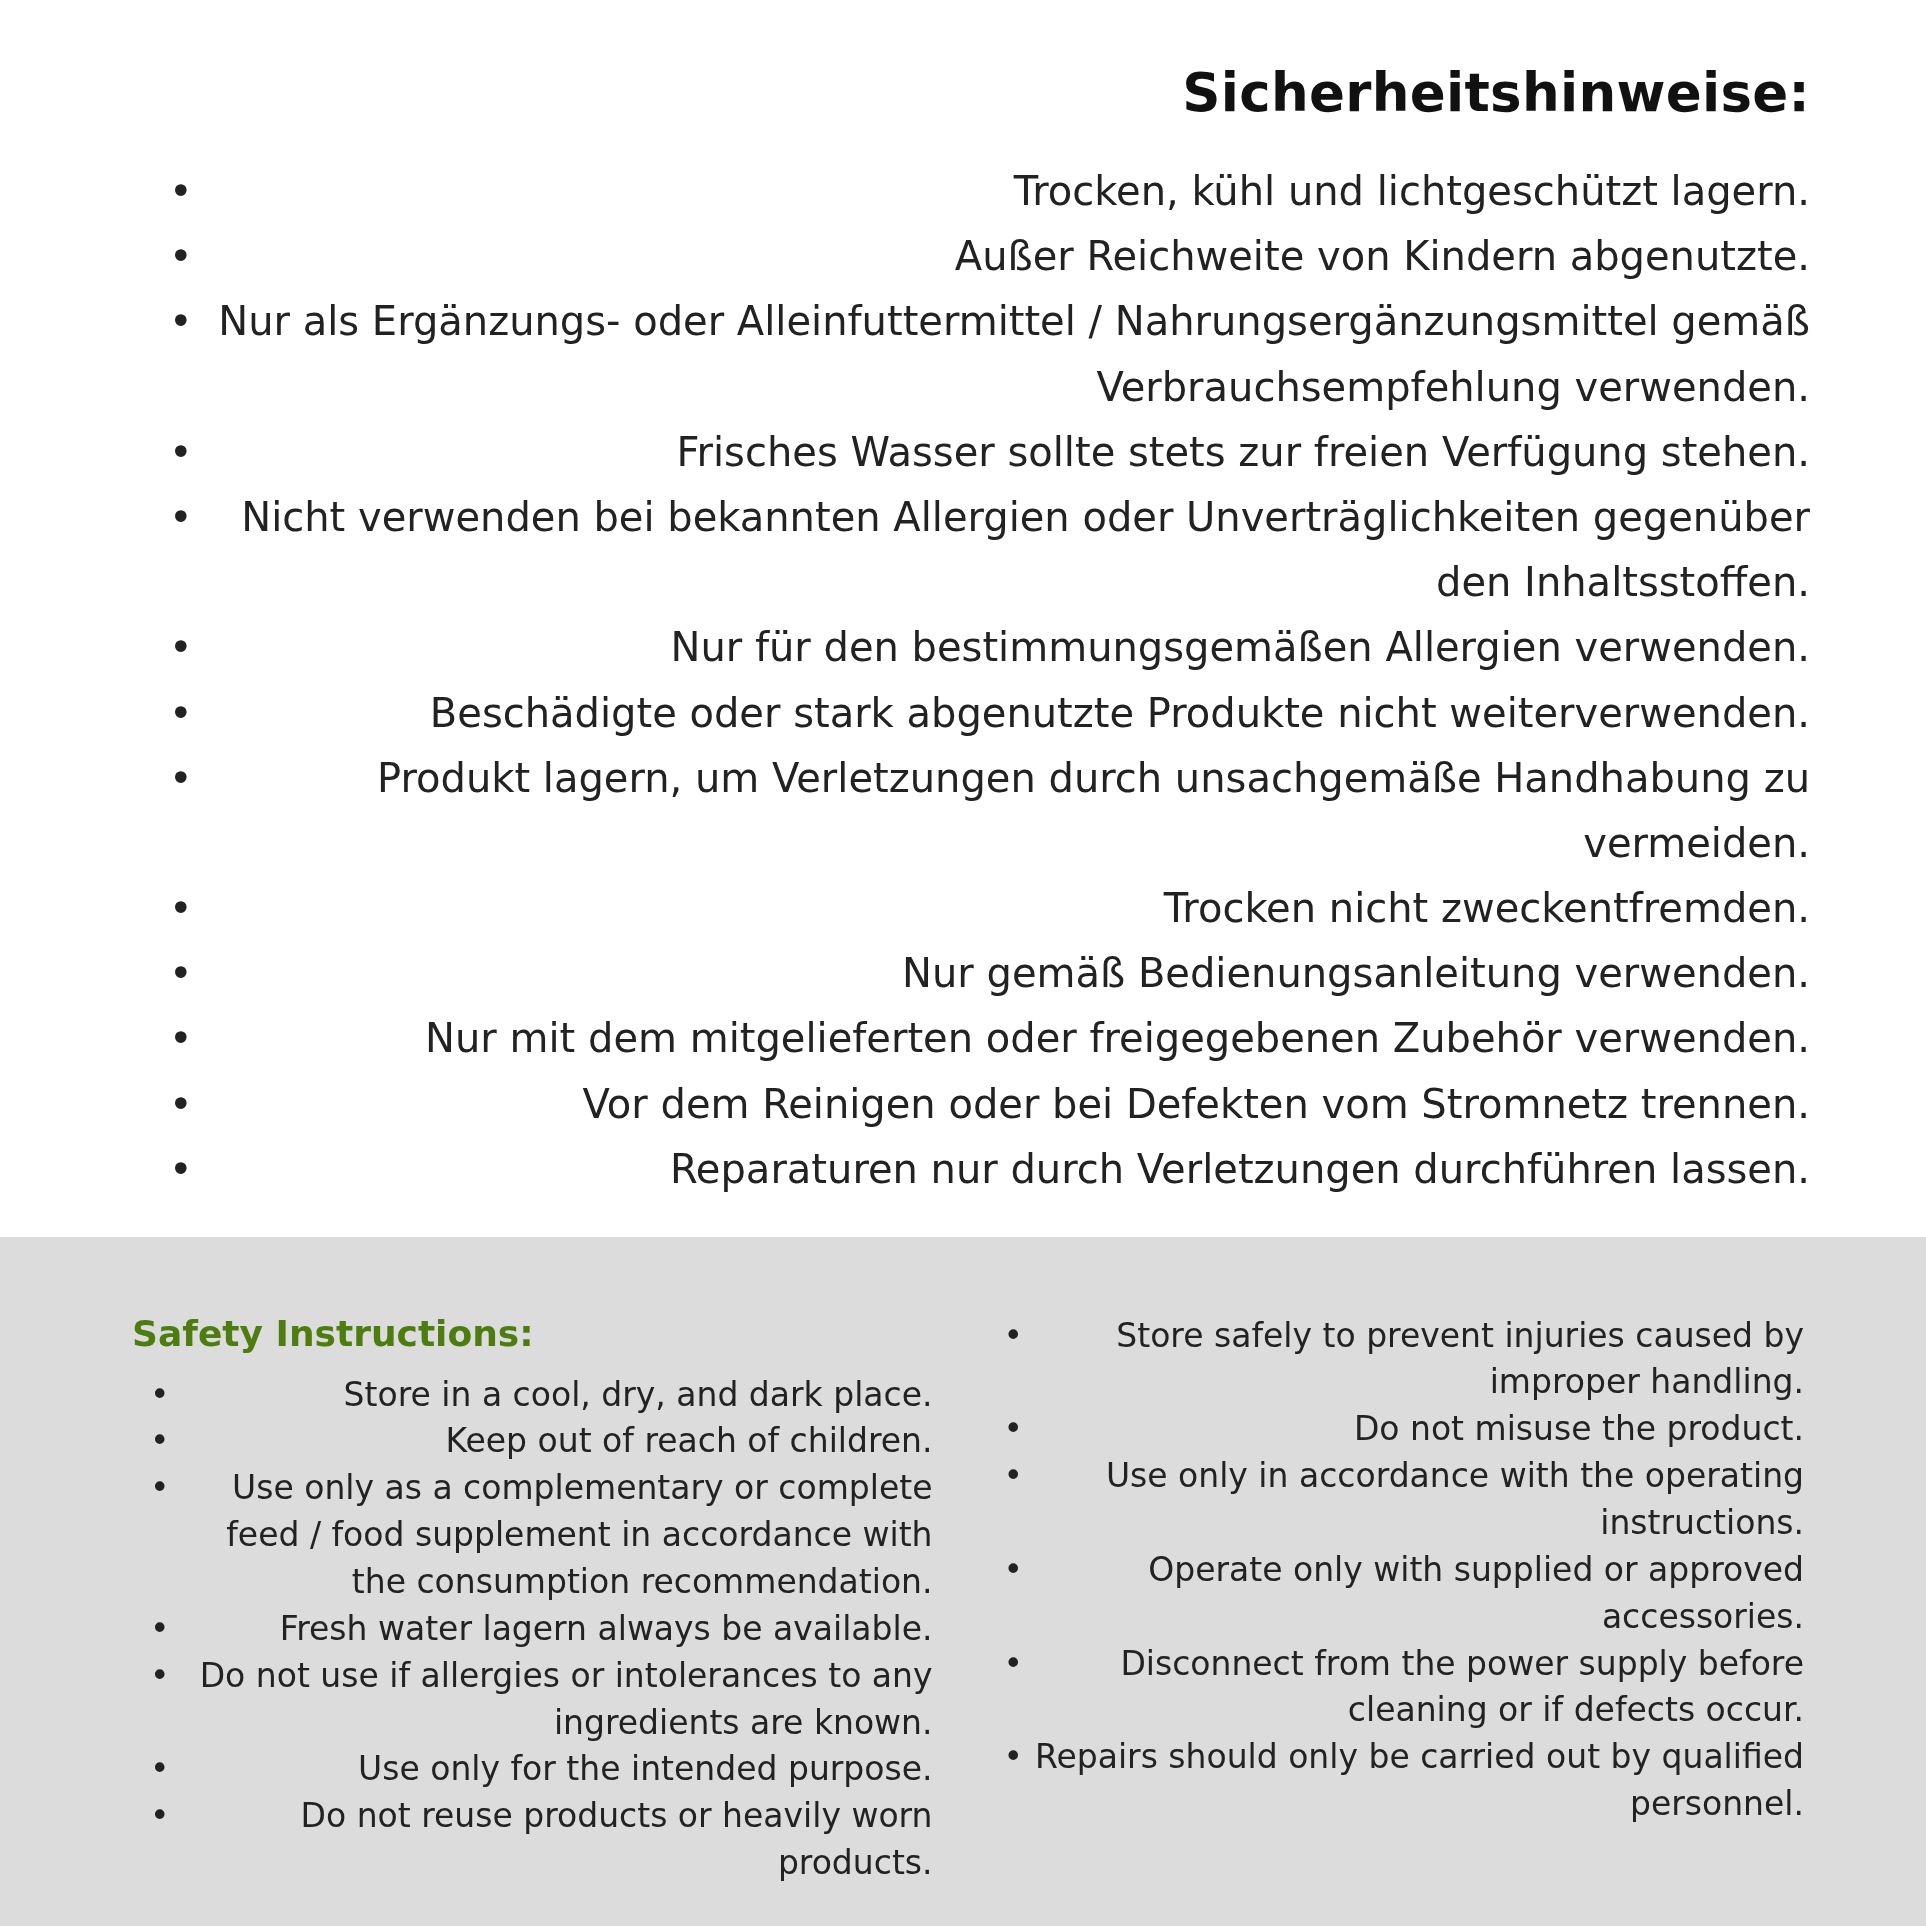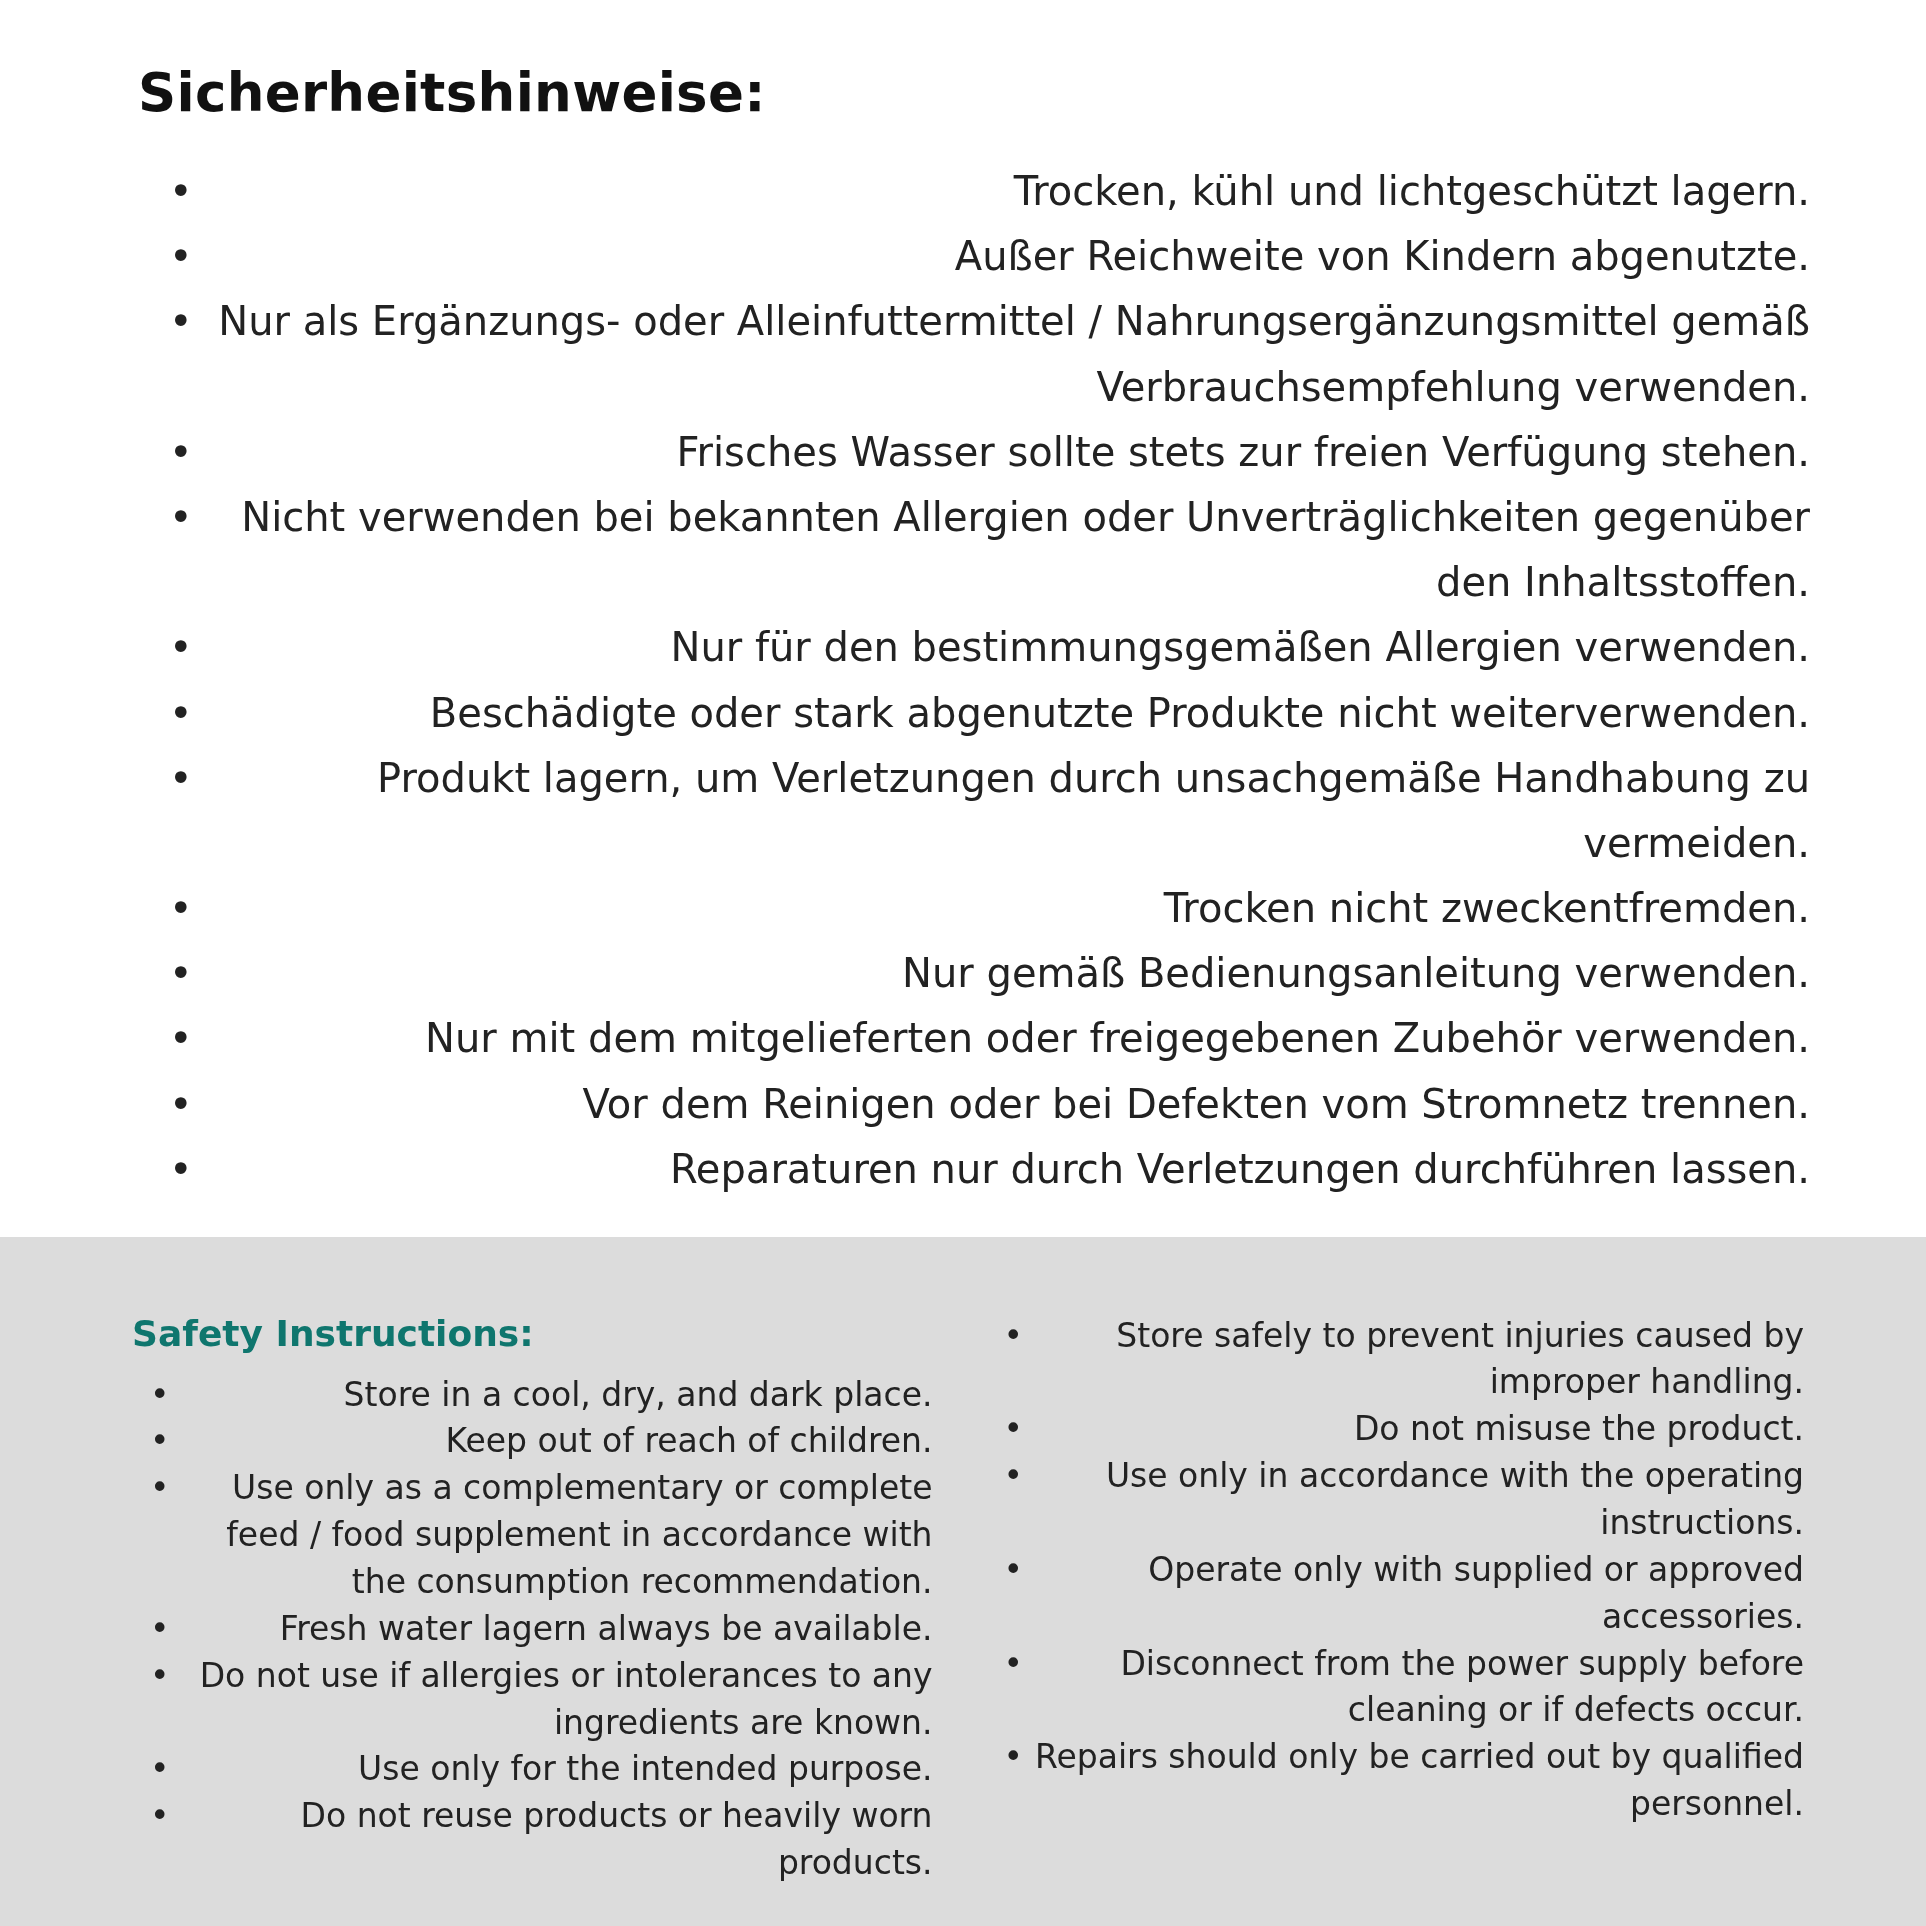--- a/index.html
+++ b/index.html
@@ -27,20 +27,21 @@
     box-sizing: border-box;
     padding: 62px 116px 0 138px;
     background: #ffffff;
   }
   .german-title {
     font-size: 53px;
     font-weight: 700;
     margin: 0 0 36px 0;
     color: #111111;
     letter-spacing: 0.3px;
+    text-align: right;
   }
   ul.bullet-list {
     list-style: none;
     margin: 0;
     padding: 0;
   }
   .section-german ul.bullet-list {
     padding-left: 31px;
   }
   .section-german li {
@@ -64,21 +65,21 @@
     gap: 71px;
   }
   .col {
     flex: 1;
     min-width: 0;
   }
   .english-title {
     font-size: 36px;
     font-weight: 700;
     margin: 0 0 18px 0;
-    color: #0f766e;
+    color: #4d7c0f;
   }
   .section-english li {
     display: flex;
     align-items: flex-start;
     font-size: 33px;
     line-height: 1.42;
     color: #222222;
   }
   .section-english .col-left ul.bullet-list {
     padding-left: 18px;

